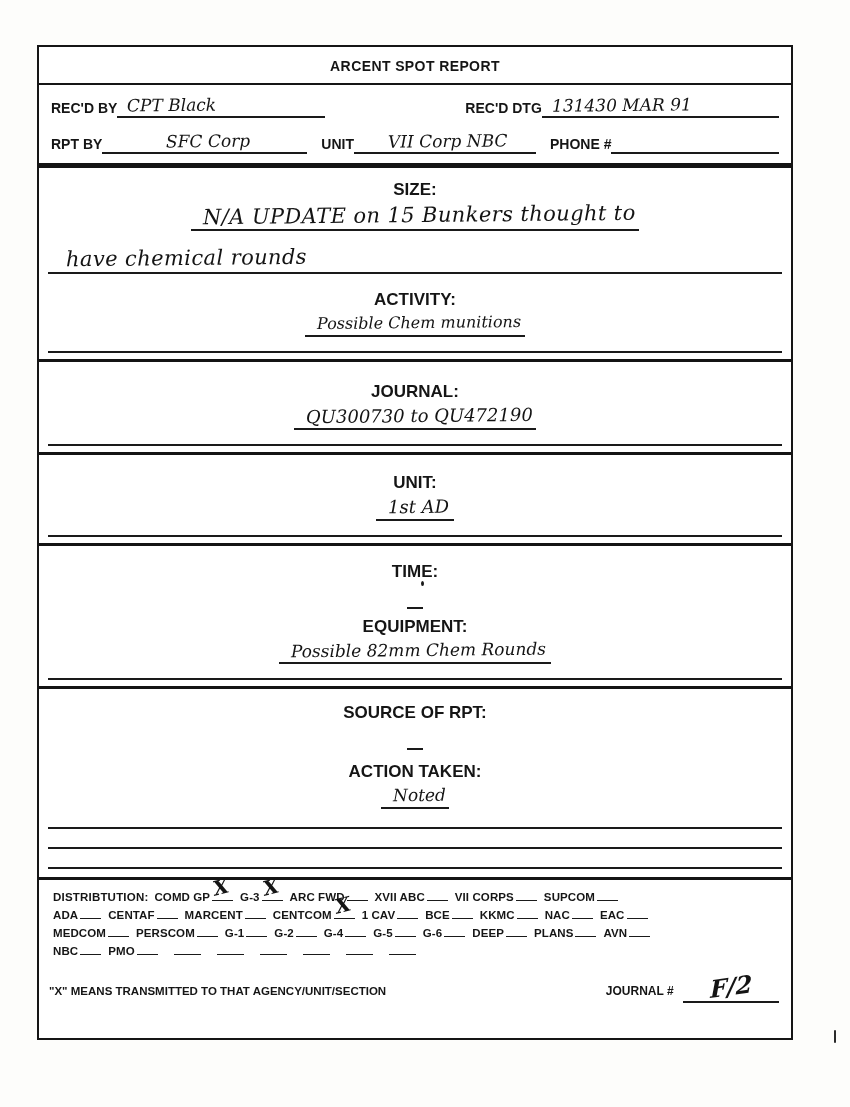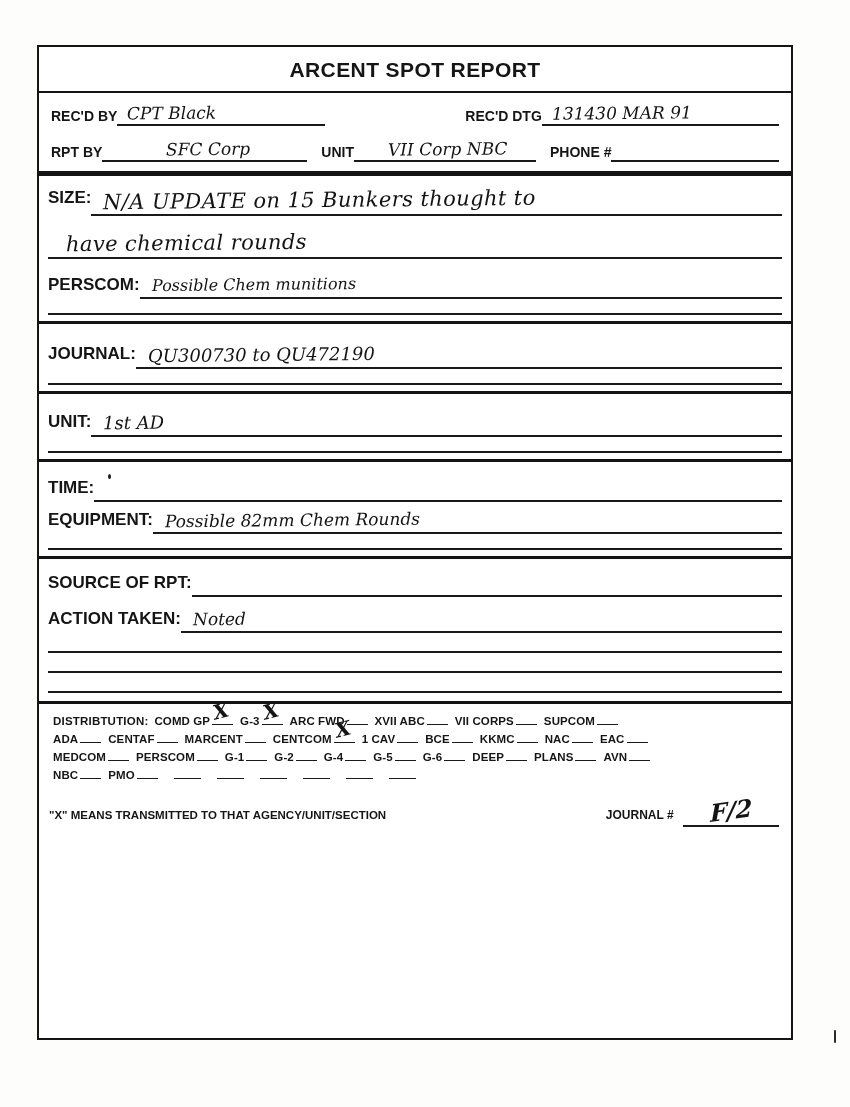--- a/index.html
+++ b/index.html
@@ -14,21 +14,21 @@
     position:absolute; left:37px; top:45px;
     width:756px; height:995px;
     border:2.5px solid #151515;
     background:#fff;
     overflow:hidden;
     display:flex; flex-direction:column;
   }
   
   .title {
     text-align:center;
-    font-weight:bold; font-size:21px; letter-spacing:0.4px;
+    font-weight:bold; font-size:14px; letter-spacing:0.4px;
     padding:11px 0 9px;
     border-bottom:2px solid #151515;
   }
   
   .hdr { padding:10px 12px 9px; }
   .hrow { display:flex; align-items:flex-end; white-space:nowrap; }
   .hrow + .hrow { margin-top:13px;text-align:center; }
   .hlbl { font-weight:bold; font-size:14px; padding-bottom:2px; }
   .hval {
     border-bottom:2px solid #1a1a1a;
@@ -52,21 +52,21 @@
     display:inline-block;
     transform:rotate(-0.6deg);
     white-space:nowrap;
   }
   .hw16 { font-size:16px; }
   .hw17 { font-size:17px; }
   .hw18 { font-size:18px; }
   .hw21 { font-size:21px; letter-spacing:0.4px; }
   
   .section { padding:0 9px; }
-  .frow { display:flex; align-items:flex-start; }
+  .frow { display:flex; align-items:center;flex-direction:column; }
   .flbl { font-weight:bold; font-size:17px; padding-bottom:3px; white-space:nowrap; }
   .fval {
     flex:1; border-bottom:2px solid #1a1a1a;
     padding:0 4px 2px 12px; min-height:24px; position:relative;
   }
   .fullval {
     border-bottom:2px solid #1a1a1a;
     padding:15px 4px 2px 18px; min-height:26px;
   }
   .rule { border-bottom:2px solid #1a1a1a; height:16px; }
@@ -145,21 +145,21 @@
   <div class="section mt12">
     <div class="frow">
       <span class="flbl">SIZE:</span>
       <span class="fval"><span class="hw hw21">N/A   UPDATE on 15 Bunkers thought to</span></span>
     </div>
     <div class="fullval"><span class="hw hw21">have chemical rounds</span></div>
   </div>
 
   <div class="section mt16">
     <div class="frow">
-      <span class="flbl">PERSCOM:</span>
+      <span class="flbl">ACTIVITY:</span>
       <span class="fval"><span class="hw hw16">Possible Chem munitions</span></span>
     </div>
     <div class="rule"></div>
   </div>
   <div class="sepline mt6"></div>
 
   <div class="section mt20">
     <div class="frow">
       <span class="flbl">JOURNAL:</span>
       <span class="fval"><span class="hw hw18">QU300730 to QU472190</span></span>

